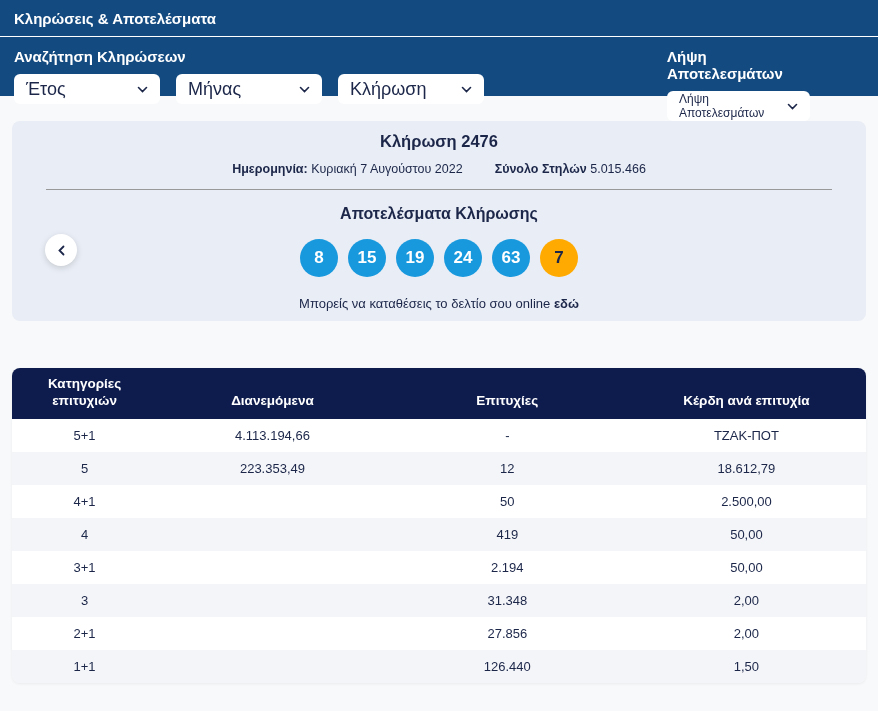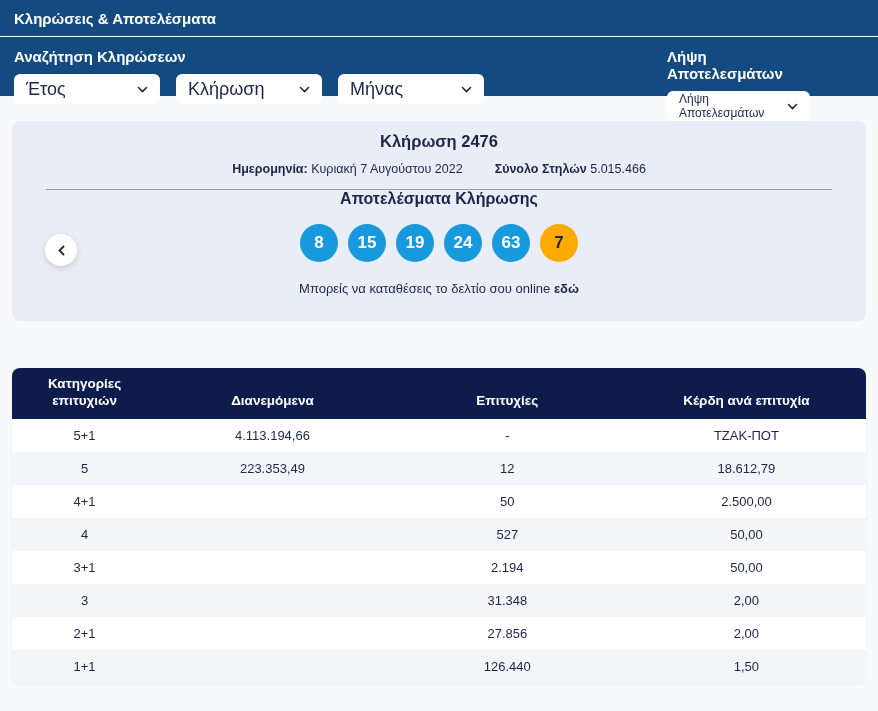--- a/index.html
+++ b/index.html
@@ -25,21 +25,21 @@
 
   
   .draw-card { position:relative; margin:25px 12px 0; background:var(--card_bg,#E9EDF5);
     border-radius:8px; height:200px; padding-top:11px; }
   .draw-title { text-align:center; color:var(--navy_text,#1B2649); font-size:16.5px; font-weight:bold; }
   .draw-meta { display:flex; justify-content:center; gap:32px; margin-top:11px;
     color:var(--navy_text,#1B2649); font-size:12.5px; }
   .draw-meta b { font-weight:bold; }
   .card-divider { border:none; border-top:1px solid #999; margin:13px 34px 0; }
   .results-heading { text-align:center; color:var(--navy_text,#1B2649);
-    font-size:16px; font-weight:bold; }
+    font-size:16px; font-weight:bold; margin-top:15px; }
   .balls { display:flex; justify-content:center; gap:10px; margin-top:16px; }
   .ball { width:38px; height:38px; border-radius:50%; background:var(--ball_blue,#1899DE);
     color:#fff; font-size:17px; font-weight:bold;
     display:flex; align-items:center; justify-content:center; }
   .ball.joker { background:var(--ball_orange,#FFAA00); color:var(--navy_text,#1B2649); }
   .online-line { text-align:center; margin-top:19px; color:var(--navy_text,#1B2649); font-size:13px; }
   .online-line b { font-weight:bold; cursor:pointer; }
   .prev-btn { position:absolute; left:33px; top:113px; width:32px; height:32px;
     background:#fff; border:none; border-radius:50%; cursor:pointer;
     box-shadow:0 2px 6px rgba(0,0,0,.15);
@@ -70,29 +70,29 @@
       <div class="dd-row">
         <div class="dropdown">
           <span class="dd-label">Έτος</span>
           <span class="chev">
             <svg width="11" height="7" viewBox="0 0 11 7">
                 <path d="M1.5 1.5l4 4 4-4" stroke="#1B2649" stroke-width="1.6" fill="none" stroke-linecap="round"></path>
               </svg>
           </span>
         </div>
         <div class="dropdown">
-          <span class="dd-label">Κλήρωση</span>
+          <span class="dd-label">Μήνας</span>
           <span class="chev">
             <svg width="11" height="7" viewBox="0 0 11 7">
                 <path d="M1.5 1.5l4 4 4-4" stroke="#1B2649" stroke-width="1.6" fill="none" stroke-linecap="round"></path>
               </svg>
           </span>
         </div>
         <div class="dropdown">
-          <span class="dd-label">Μήνας</span>
+          <span class="dd-label">Κλήρωση</span>
           <span class="chev">
             <svg width="11" height="7" viewBox="0 0 11 7">
                 <path d="M1.5 1.5l4 4 4-4" stroke="#1B2649" stroke-width="1.6" fill="none" stroke-linecap="round"></path>
               </svg>
           </span>
         </div>
       </div>
     </div>
     <div class="download-group">
       <div class="download-heading">Λήψη Αποτελεσμάτων</div>
@@ -168,21 +168,21 @@
       </tr>
       <tr>
         <td>4+1</td>
         <td></td>
         <td>50</td>
         <td>2.500,00</td>
       </tr>
       <tr>
         <td>4</td>
         <td></td>
-        <td>527</td>
+        <td>419</td>
         <td>50,00</td>
       </tr>
       <tr>
         <td>3+1</td>
         <td></td>
         <td>2.194</td>
         <td>50,00</td>
       </tr>
       <tr>
         <td>3</td>

